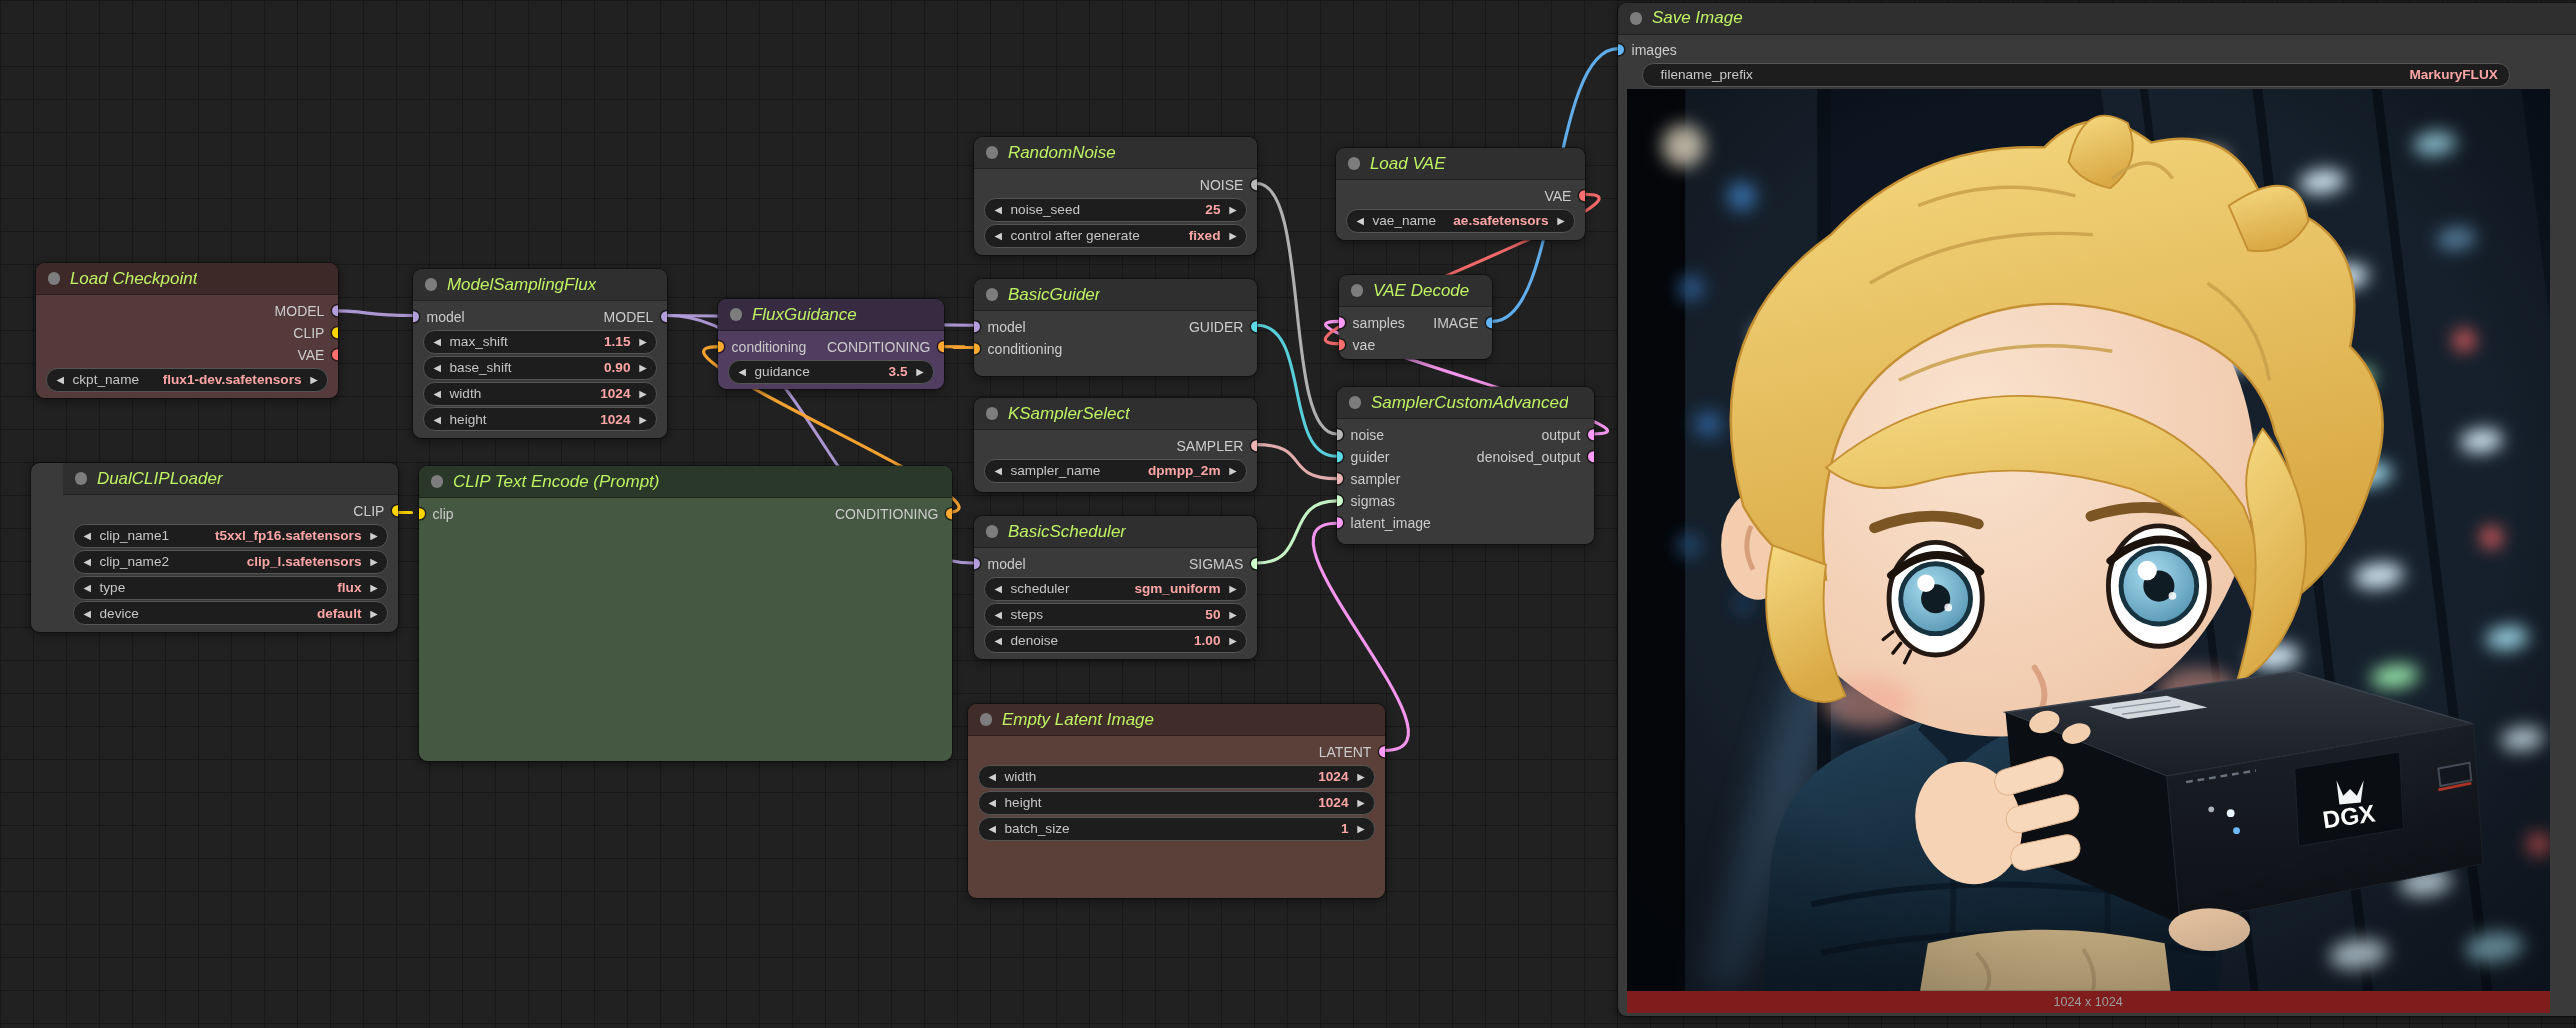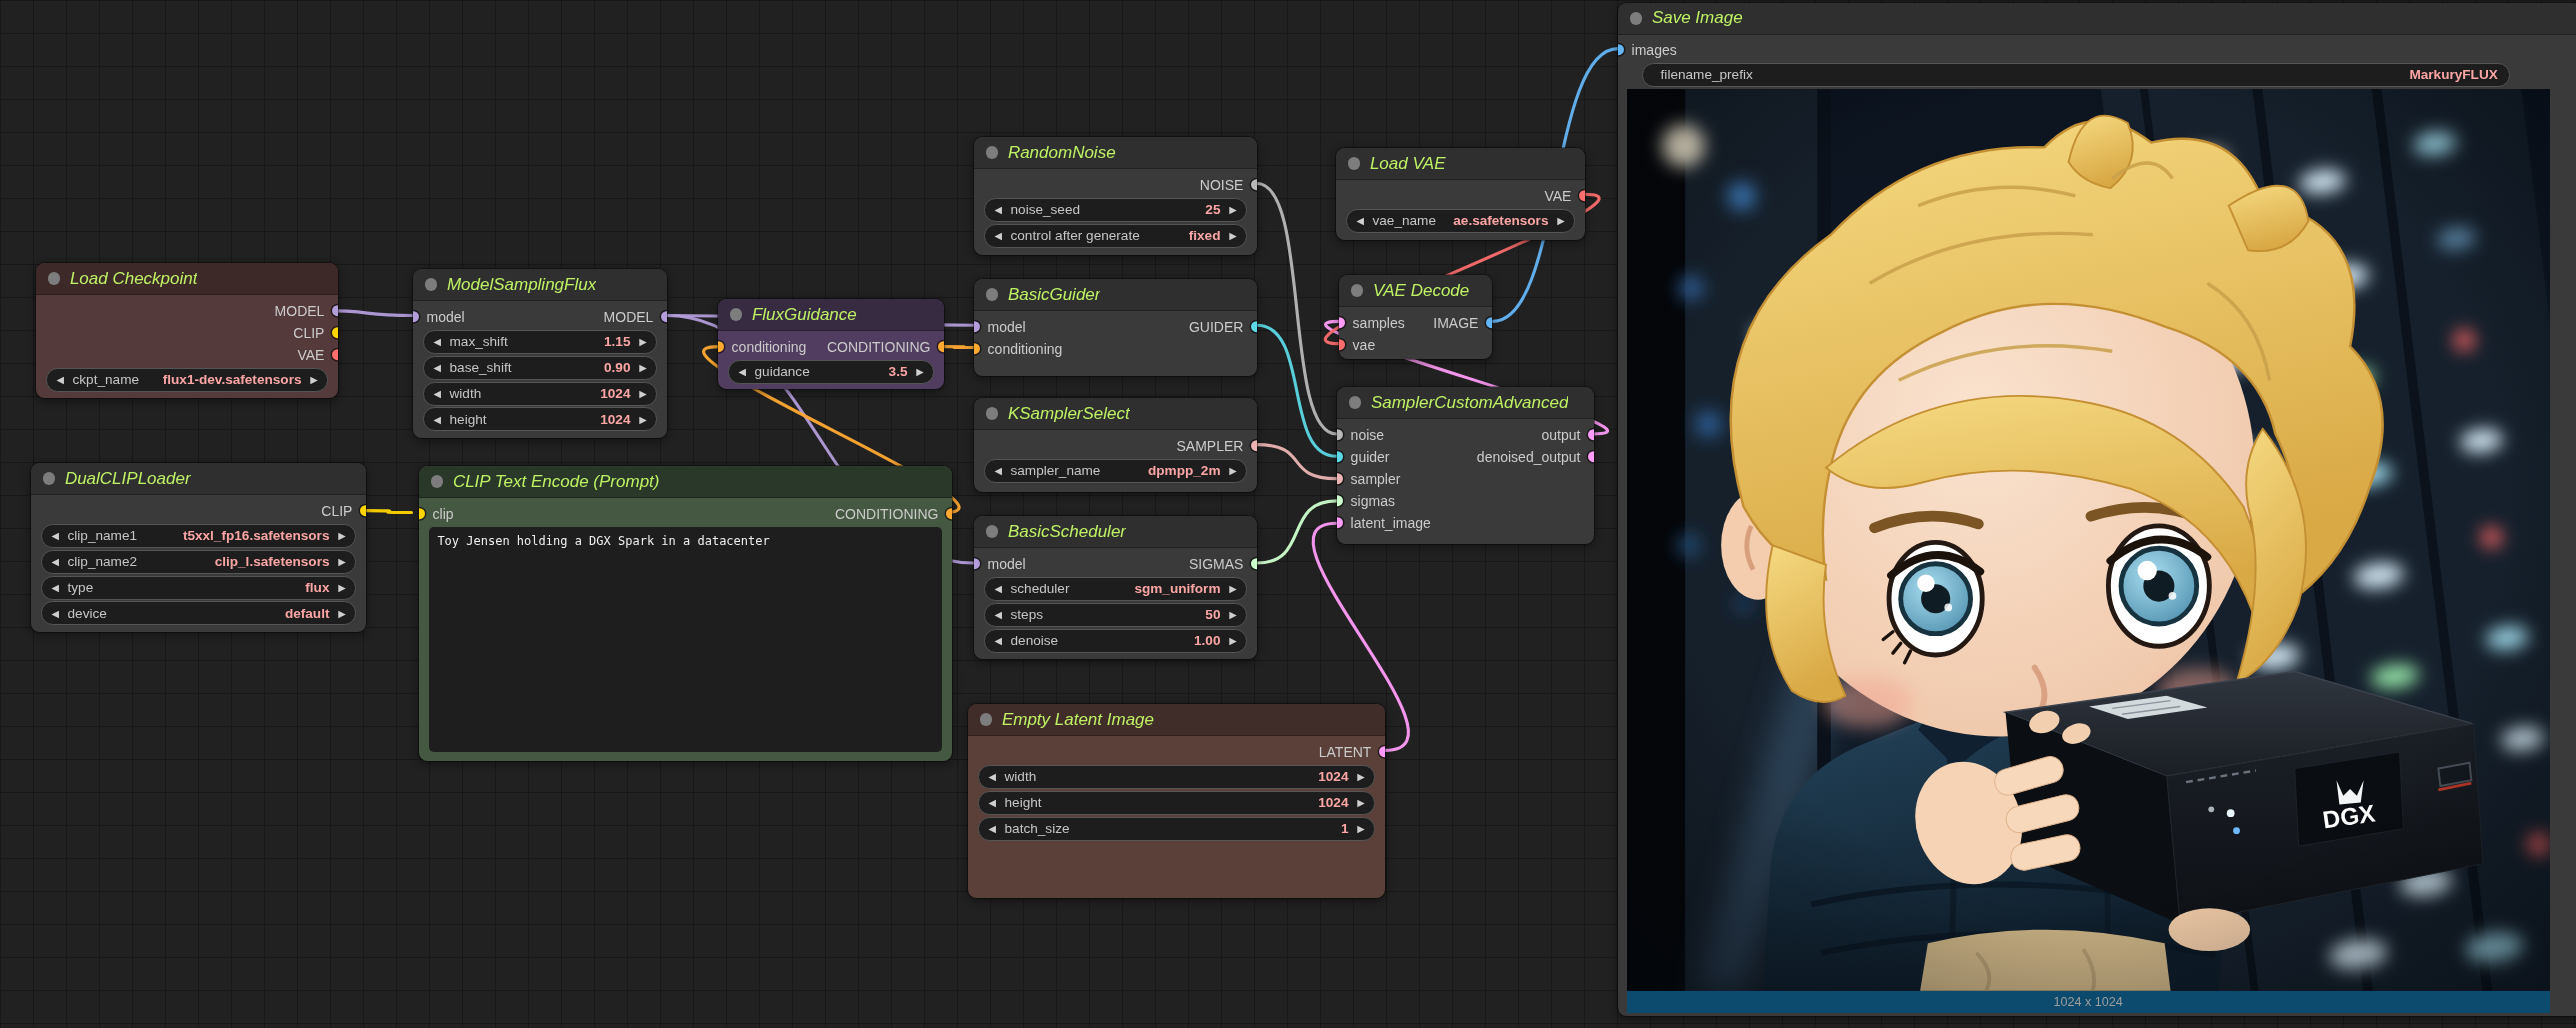--- a/index.html
+++ b/index.html
@@ -42,21 +42,21 @@
   .wl{color:#c6c6c6;margin-left:8.7px;white-space:nowrap;}
   .wv{color:#fca5a5;font-weight:bold;margin-left:auto;margin-right:8.7px;white-space:nowrap;}
   .prompt-box{
     margin:1.9px 9.7px;background:#1e1e1e;border-radius:4.9px;padding:6.8px 8.7px;
     font-family:"DejaVu Sans Mono", monospace;font-size:12px;color:#efefef;
     height:212px;overflow:hidden;white-space:pre-wrap;
   }
   .preview{position:absolute;overflow:hidden;background:#0d141d;}
   .preview svg{display:block;}
   .caption{
-    position:absolute;background:#0c4a6e;color:#9d9d9d;font-size:12.6px;
+    position:absolute;background:#7f1d1d;color:#9d9d9d;font-size:12.6px;
     display:flex;align-items:center;justify-content:center;
   }
 </style>
 </head>
 <body>
 
 <svg id="wires" width="2576" height="1029" viewBox="0 0 2654 1060">
     <path d="M 332 320 C 387 320, 370 325, 425 325" stroke="#B39DDB" stroke-width="3.2" fill="none" stroke-linecap="round" opacity="0.95"></path>
     <path d="M 377 526 C 432 526, 369 528, 424 528" stroke="#FFD500" stroke-width="3.2" fill="none" stroke-linecap="round" opacity="0.95"></path>
     <path d="M 687 325 C 837 325, 853 335, 1003 335" stroke="#B39DDB" stroke-width="3.2" fill="none" stroke-linecap="round" opacity="0.95"></path>
@@ -93,21 +93,21 @@
       </div>
     <div class="widget">
         <span class="arr">◀</span>
         <span class="wl">ckpt_name</span>
         <span class="wv">flux1-dev.safetensors</span>
         <span class="arr">▶</span>
       </div>
   </div>
 </div>
 
-<div class="node" style="left:31px;top:463px;width:335px;height:169px;">
+<div class="node" style="left:31px;top:463px;width:335px;height:169px;padding-left:32px;">
   <div class="node-header">
     <span class="cdot"></span>
     <span class="ntitle">DualCLIPLoader</span>
   </div>
   <div class="node-body">
     <div class="row out-only">
         <span class="out-label">CLIP</span>
         <span class="dot out" style="background: rgb(255, 213, 0);"></span>
       </div>
     <div class="widget">
@@ -202,21 +202,20 @@
     <span class="cdot"></span>
     <span class="ntitle">CLIP Text Encode (Prompt)</span>
   </div>
   <div class="node-body">
     <div class="row">
         <span class="dot in" style="background: rgb(255, 213, 0);"></span>
         <span class="plabel">clip</span>
         <span class="out-label">CONDITIONING</span>
         <span class="dot out" style="background: rgb(255, 169, 49);"></span>
       </div>
-    <div class="prompt-box">Toy Jensen holding a DGX Spark in a datacenter</div>
   </div>
 </div>
 
 <div class="node" style="left:974px;top:137px;width:283px;height:118px;">
   <div class="node-header">
     <span class="cdot"></span>
     <span class="ntitle">RandomNoise</span>
   </div>
   <div class="node-body">
     <div class="row out-only">

